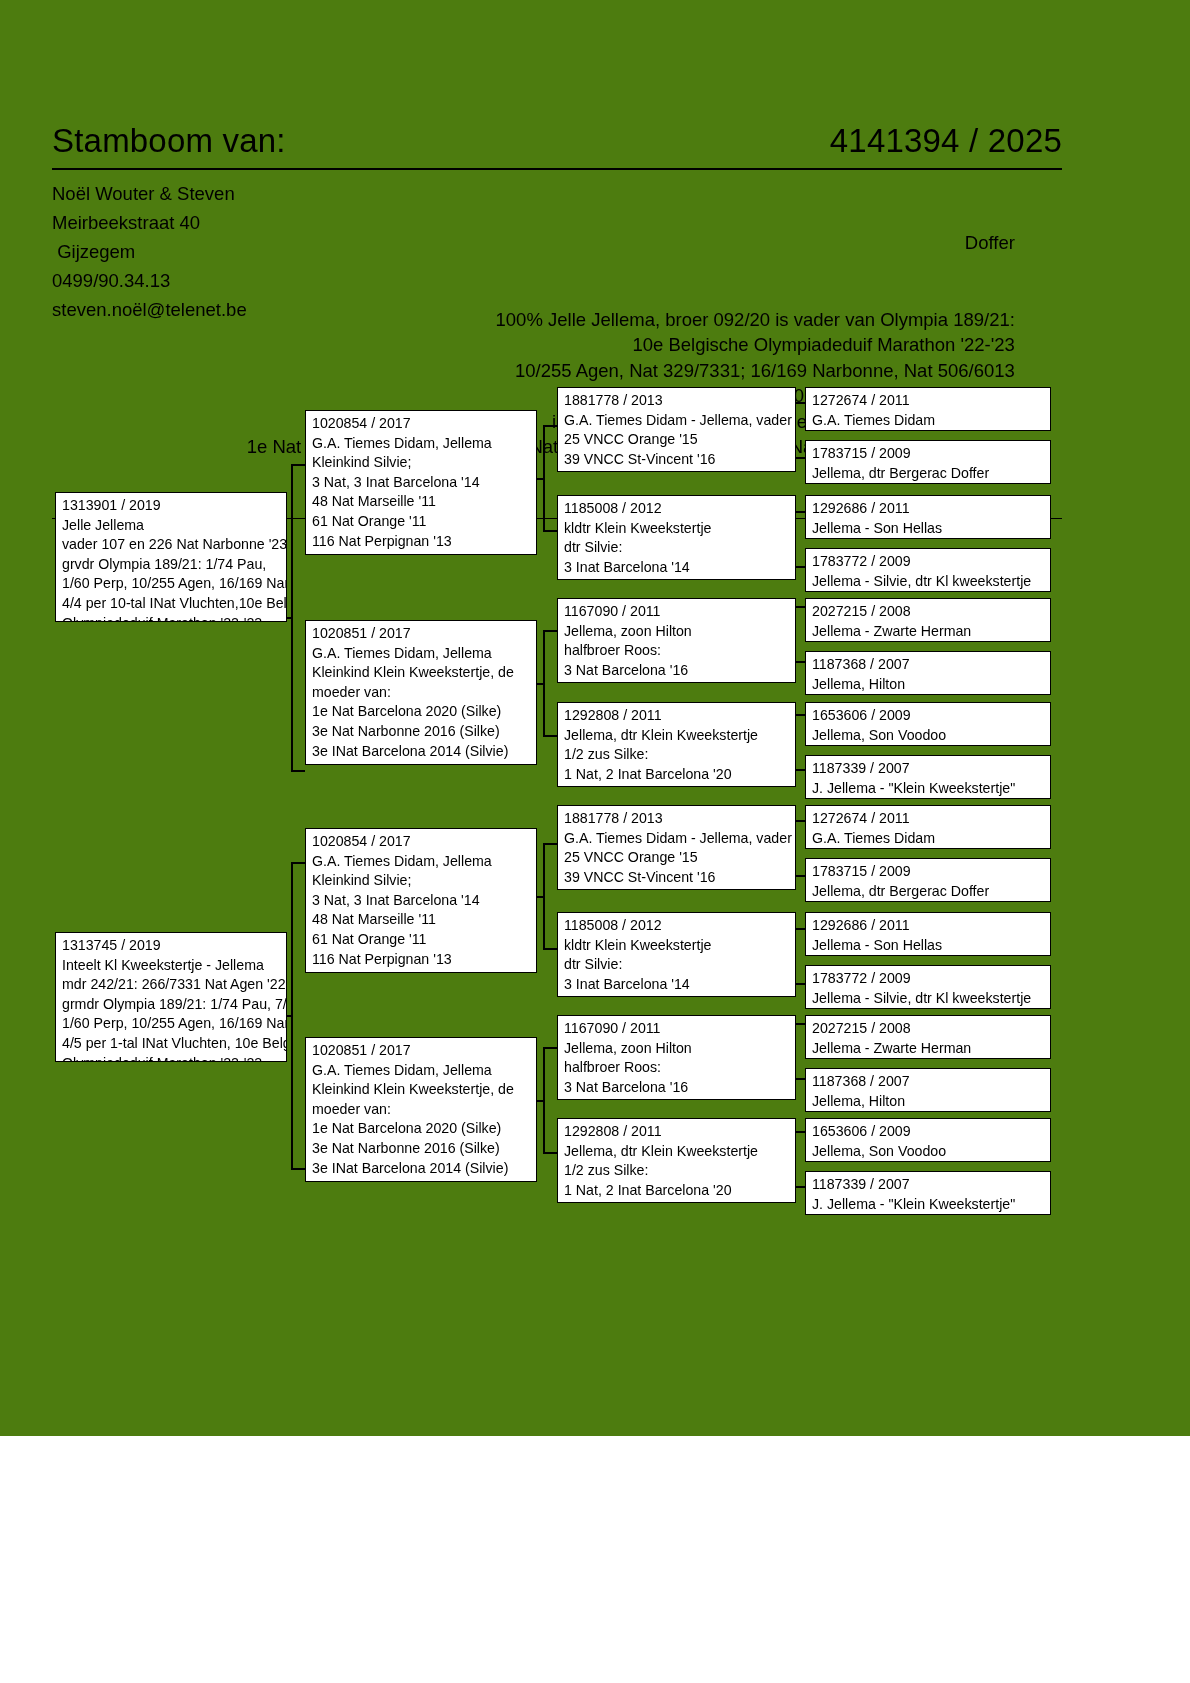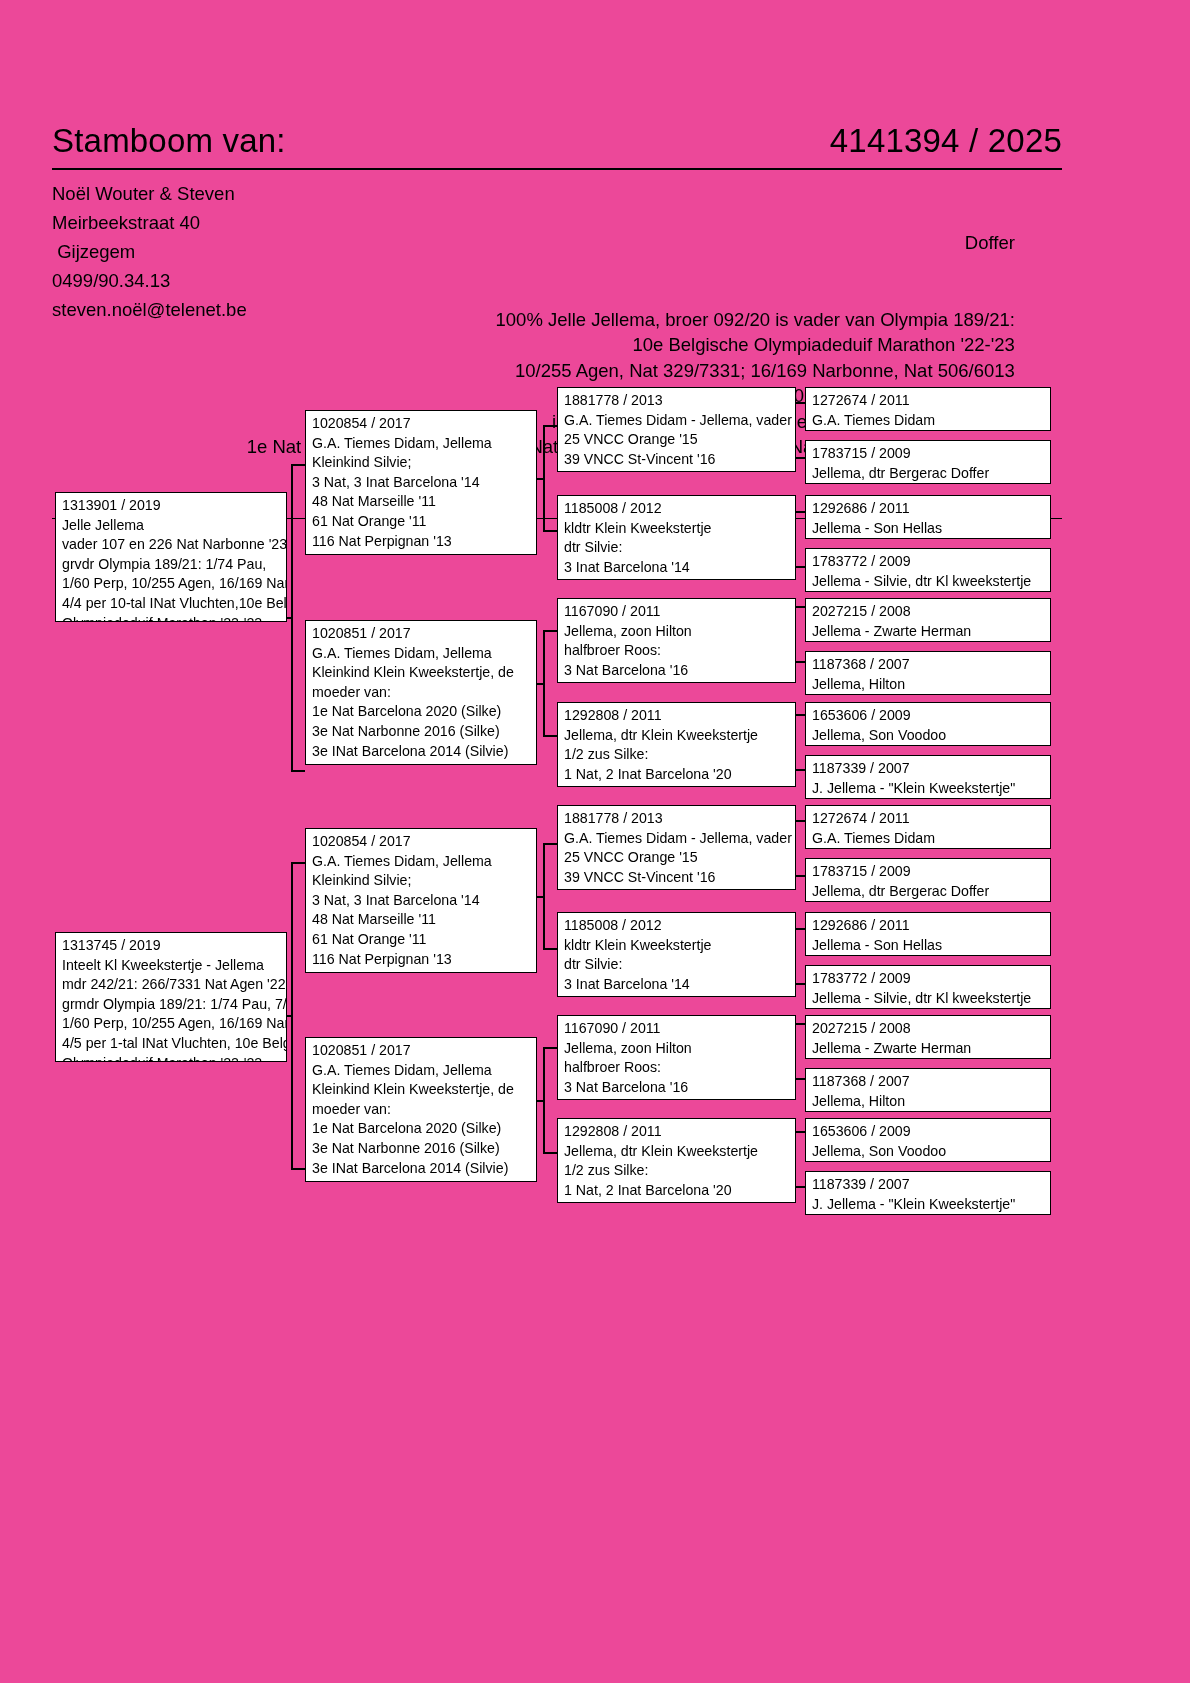--- a/index.html
+++ b/index.html
@@ -7,22 +7,22 @@
     padding: 0;
     background: #ffffff;
   }
   body {
     font-family: "Liberation Sans", sans-serif;
     color: #000000;
   }
   #page {
     position: relative;
     width: 1190px;
-    height: 1683px;
-    background: #ec4899;
+    height: 1436px;
+    background: #4d7c0f;
     overflow: hidden;
   }
 
   
   #header {
     position: absolute;
     left: 52px;
     top: 122px;
     width: 1010px;
   }

